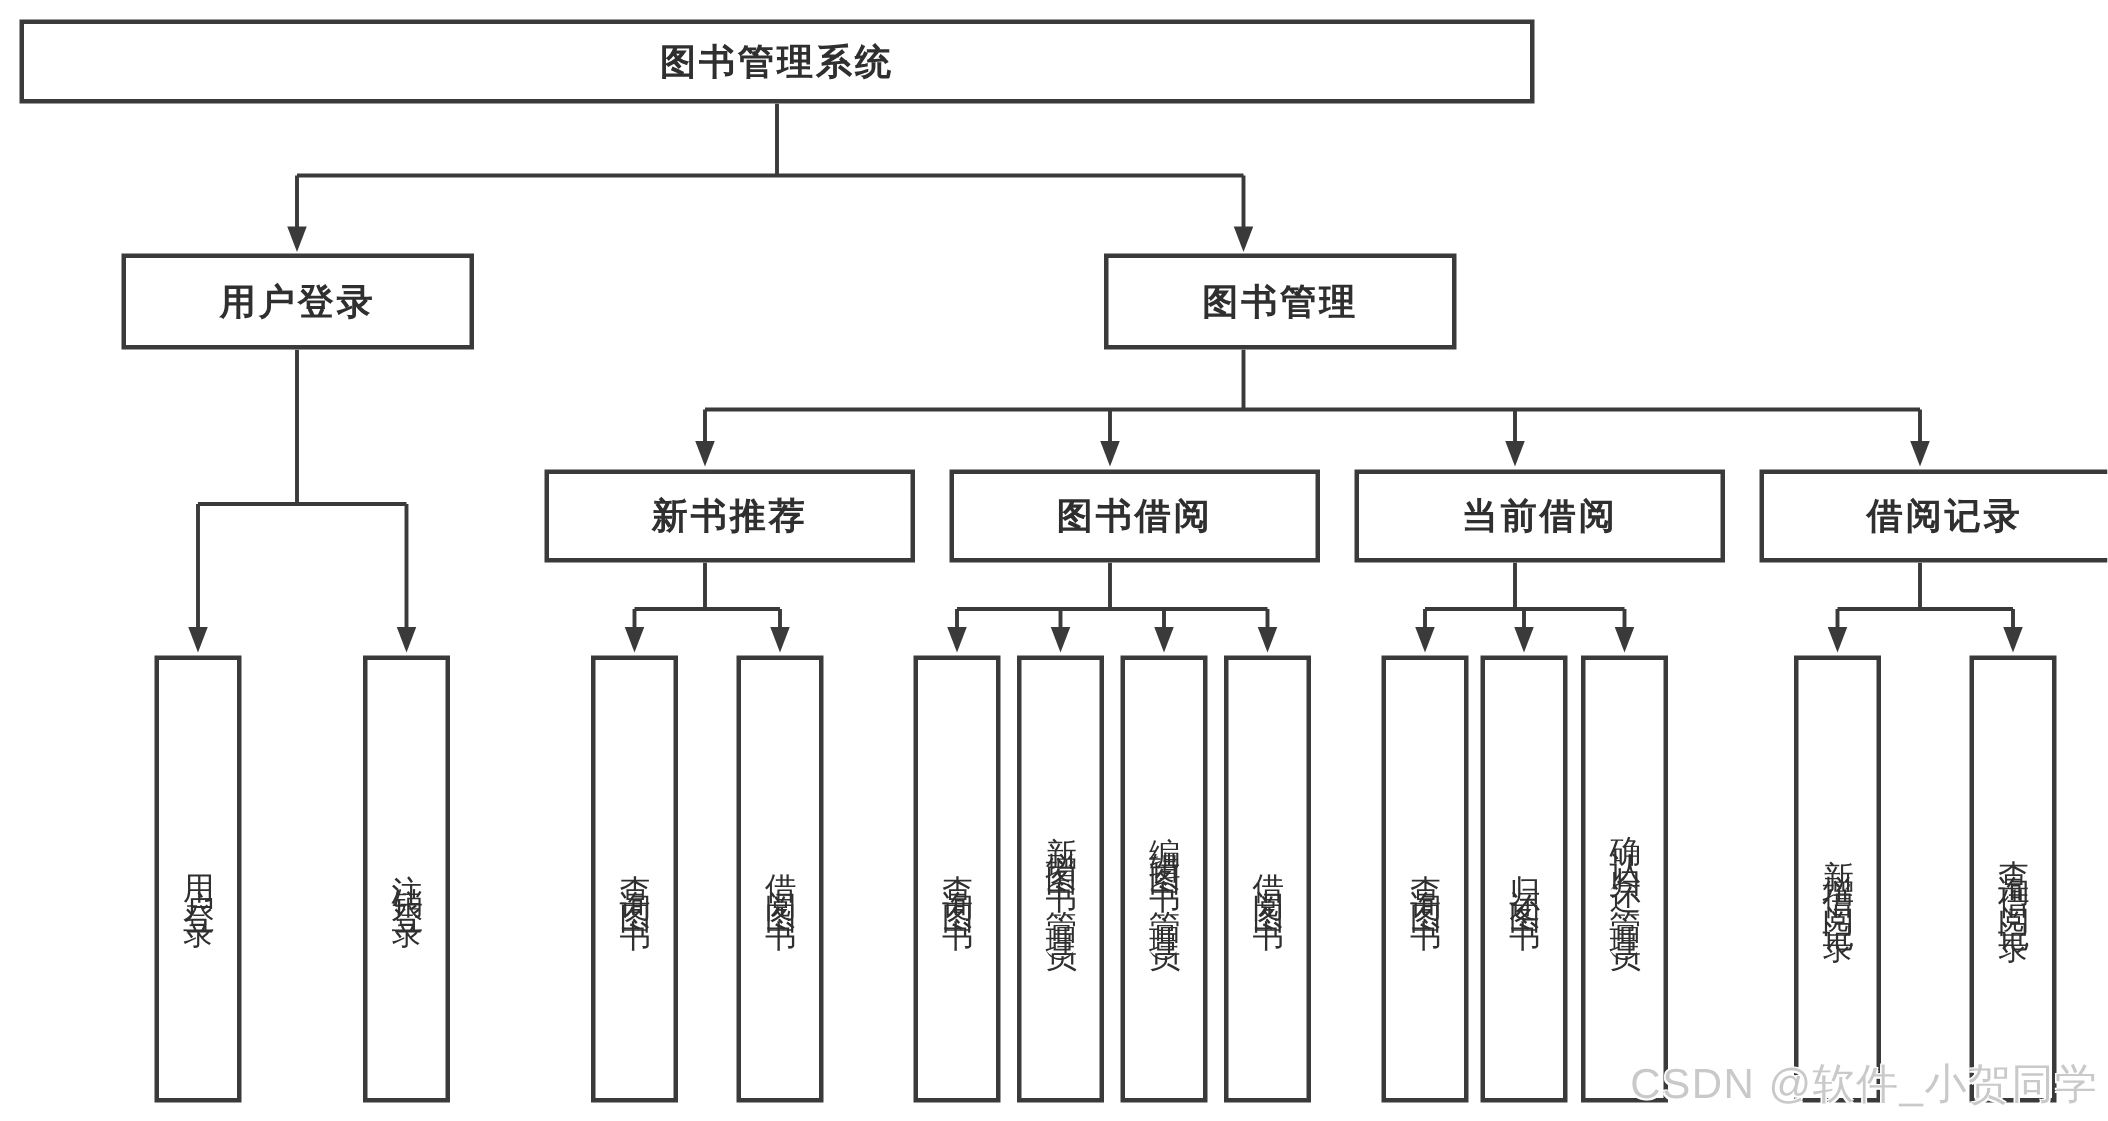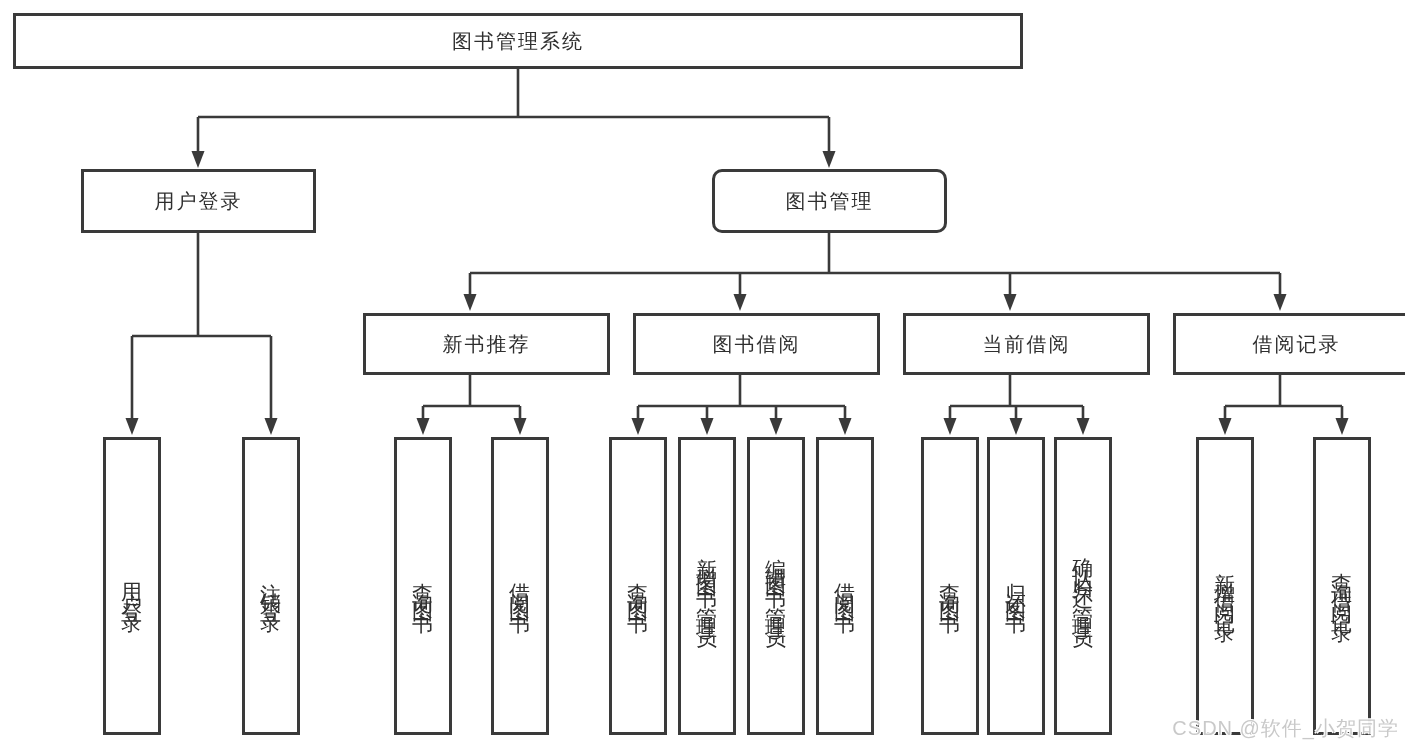--- a/index.html
+++ b/index.html
@@ -17,37 +17,37 @@
   .wire{stroke:var(--line);stroke-width:2.6;fill:none;}
   .ah{fill:var(--line);stroke:none;}
   .box{
     position:absolute;
     box-sizing:border-box;
     background:var(--box-bg);
     border:3px solid var(--box-border);
     display:flex;align-items:center;justify-content:center;
     color:var(--text);
   }
-  .h-label{font-size:20px;letter-spacing:2px;white-space:nowrap;}
+  .h-label{font-size:24px;letter-spacing:2px;white-space:nowrap;font-weight:bold;}
   .root{left:13px;top:13px;width:1010px;height:56px;}
   .lvl2{top:169px;width:235px;height:64px;}
   .lvl3{top:313px;width:247px;height:62px;}
   .leaf{top:437px;width:58px;height:298px;}
   .v-label{
     writing-mode:vertical-rl;
     text-orientation:mixed;
     font-size:21px;
     letter-spacing:10px;
     line-height:1.1;
     white-space:nowrap;
   }
   .watermark{
     position:absolute;
     right:6px;bottom:5px;
-    font-size:20px;
+    font-size:28px;
     color:var(--watermark);
     letter-spacing:1px;
     text-shadow:1px 1px 0 #ffffff,-1px -1px 0 #ffffff,1px -1px 0 #ffffff,-1px 1px 0 #ffffff;
     white-space:nowrap;
   }
 </style>
 </head>
 <body>
 
 <div class="stage">
@@ -88,21 +88,21 @@
     <polygon class="ah" points="1335.5,418 1348.5,418 1342,435"></polygon>
   </svg>
 
   <div class="box root">
     <span class="h-label">图书管理系统</span>
   </div>
 
   <div class="box lvl2" style="left:81px;">
     <span class="h-label">用户登录</span>
   </div>
-  <div class="box lvl2" style="left:712px;border-radius:10px;">
+  <div class="box lvl2" style="left:736px;">
     <span class="h-label">图书管理</span>
   </div>
 
   <div class="box lvl3" style="left:363px;">
     <span class="h-label">新书推荐</span>
   </div>
   <div class="box lvl3" style="left:903px;">
     <span class="h-label">当前借阅</span>
   </div>
   <div class="box lvl3" style="left:633px;">

